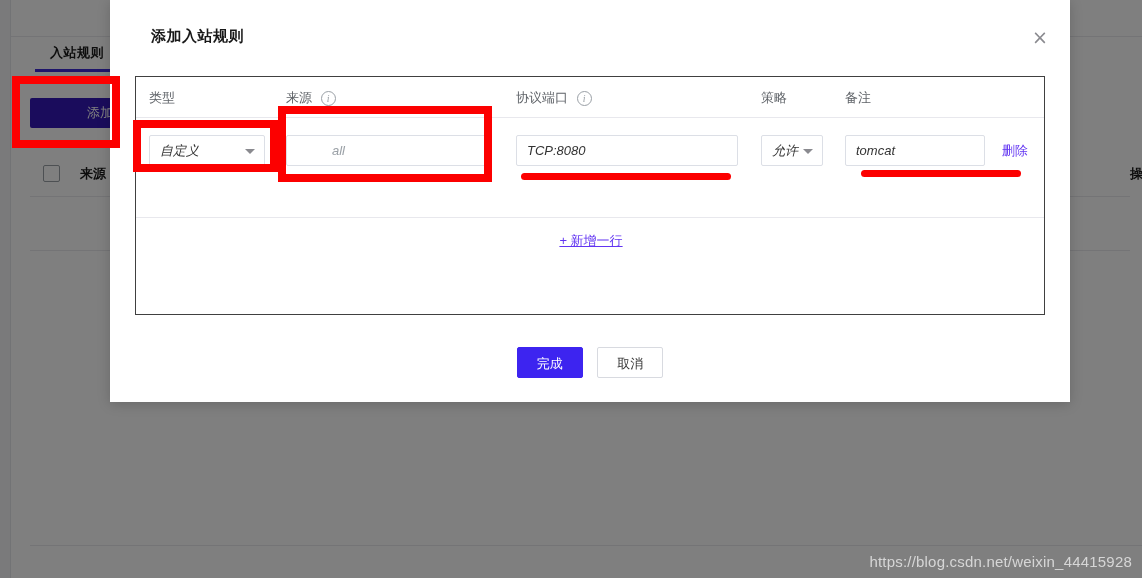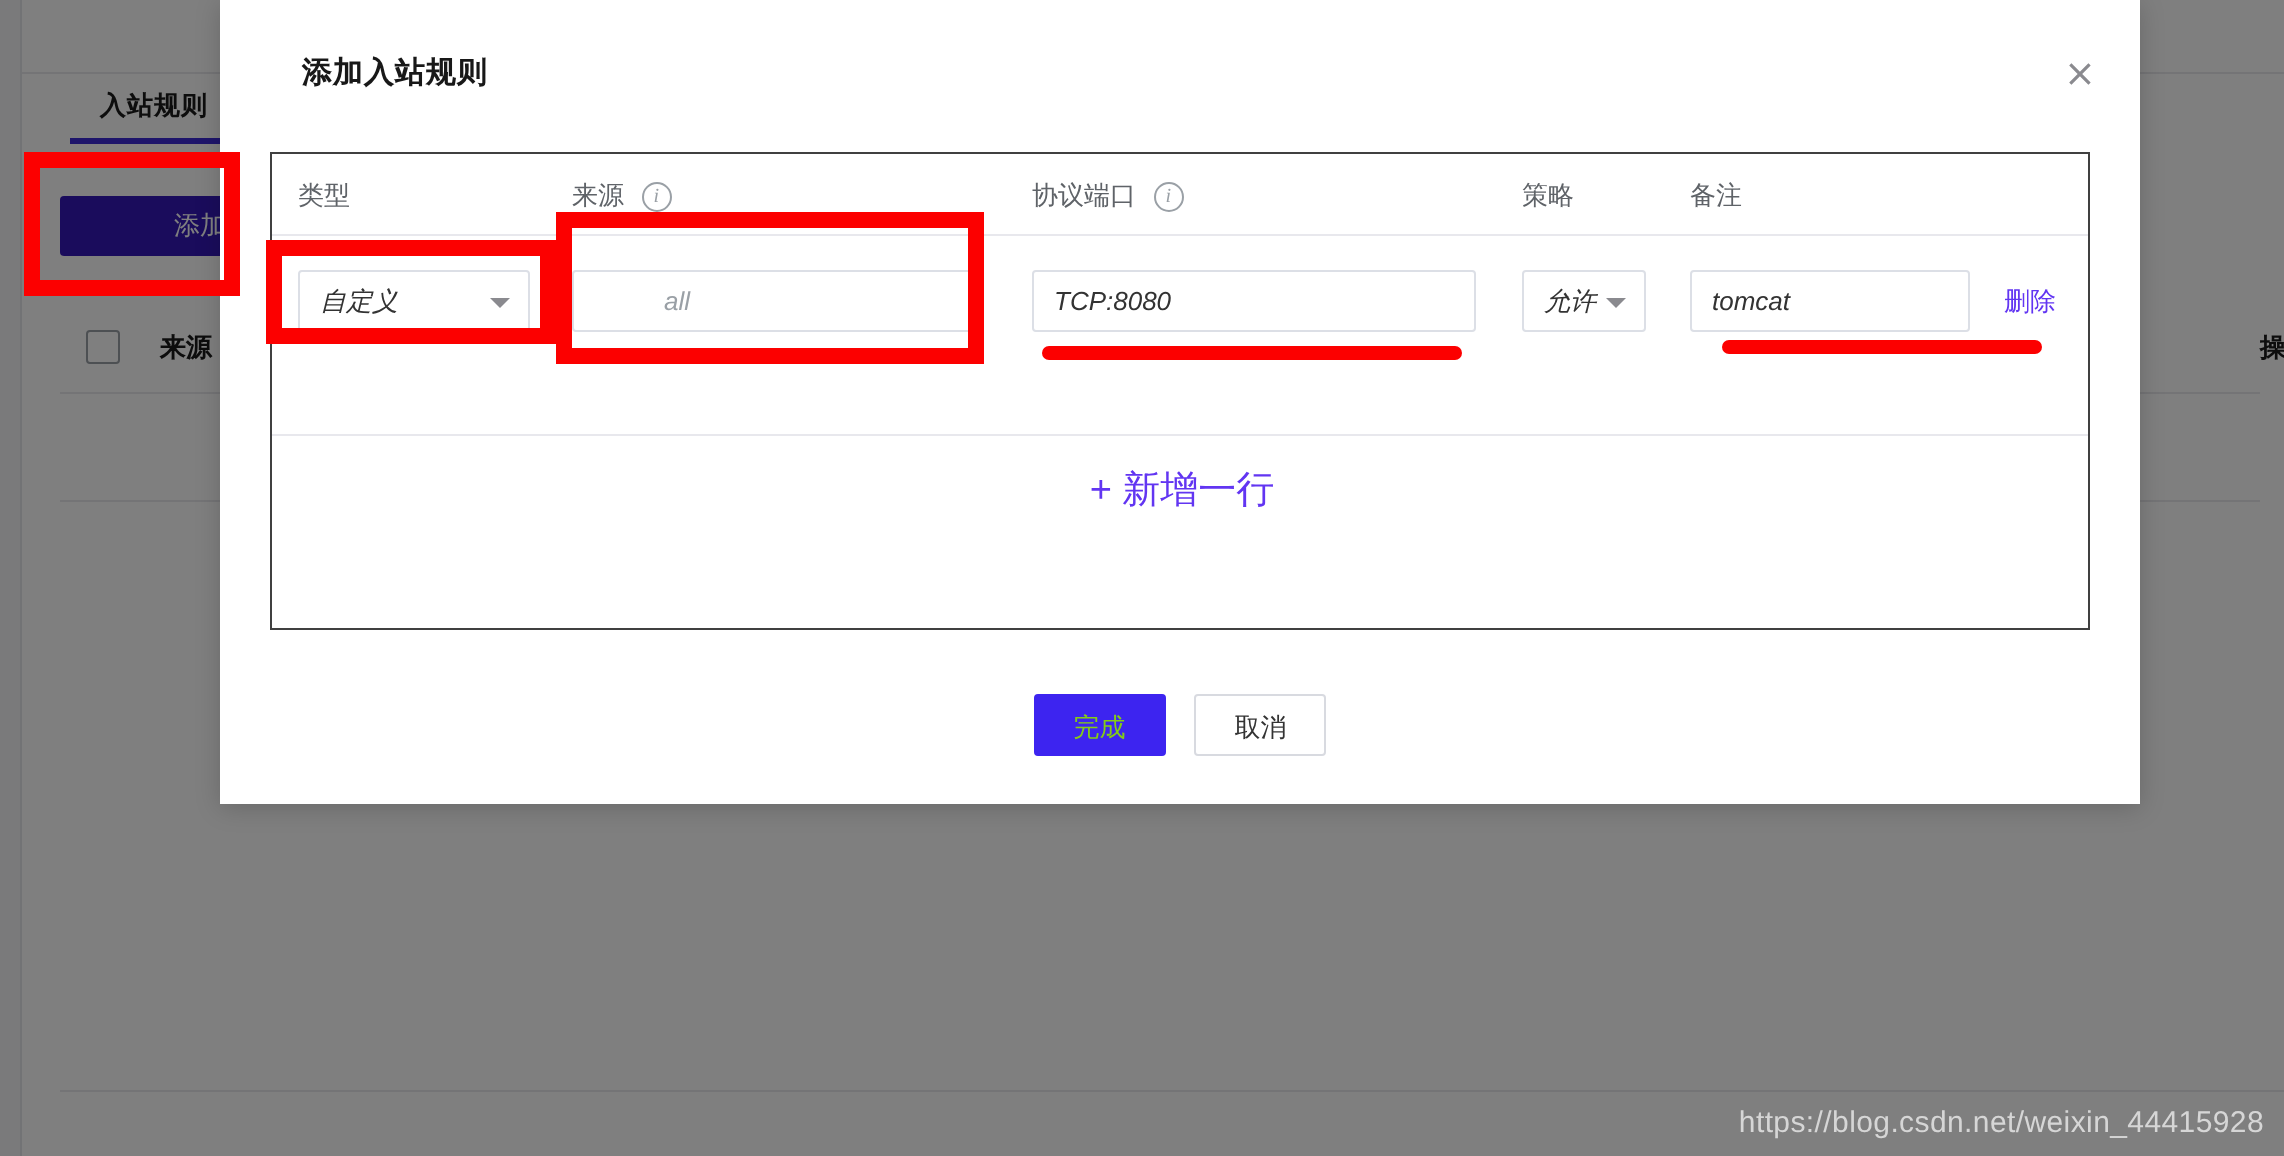--- a/index.html
+++ b/index.html
@@ -224,44 +224,45 @@
     top: 24px;
     font-size: 13px;
     color: #6235f2;
     cursor: pointer;
   }
   .add-row-link {
     position: absolute;
     left: 0; top: 155px;
     width: 910px;
     text-align: center;
-    font-size: 19px;
+    font-size: 13px;
     color: #6235f2;
     cursor: pointer;
+    text-decoration: underline;
   }
   .footer-btns {
     position: absolute;
     left: 0; top: 347px;
     width: 960px;
     text-align: center;
   }
   .btn {
     display: inline-block;
     width: 66px; height: 31px;
     line-height: 31px;
     font-size: 13px;
     text-align: center;
     border-radius: 2px;
     cursor: pointer;
     box-sizing: border-box;
     vertical-align: top;
   }
   .btn-primary {
     background: #3d24f0;
-    color: #84cc16;
+    color: #ffffff;
     border: 1px solid #3d24f0;
     margin-right: 10px;
   }
   .btn-default {
     background: #ffffff;
     color: #333333;
     border: 1px solid #d8dae0;
   }
 
   

